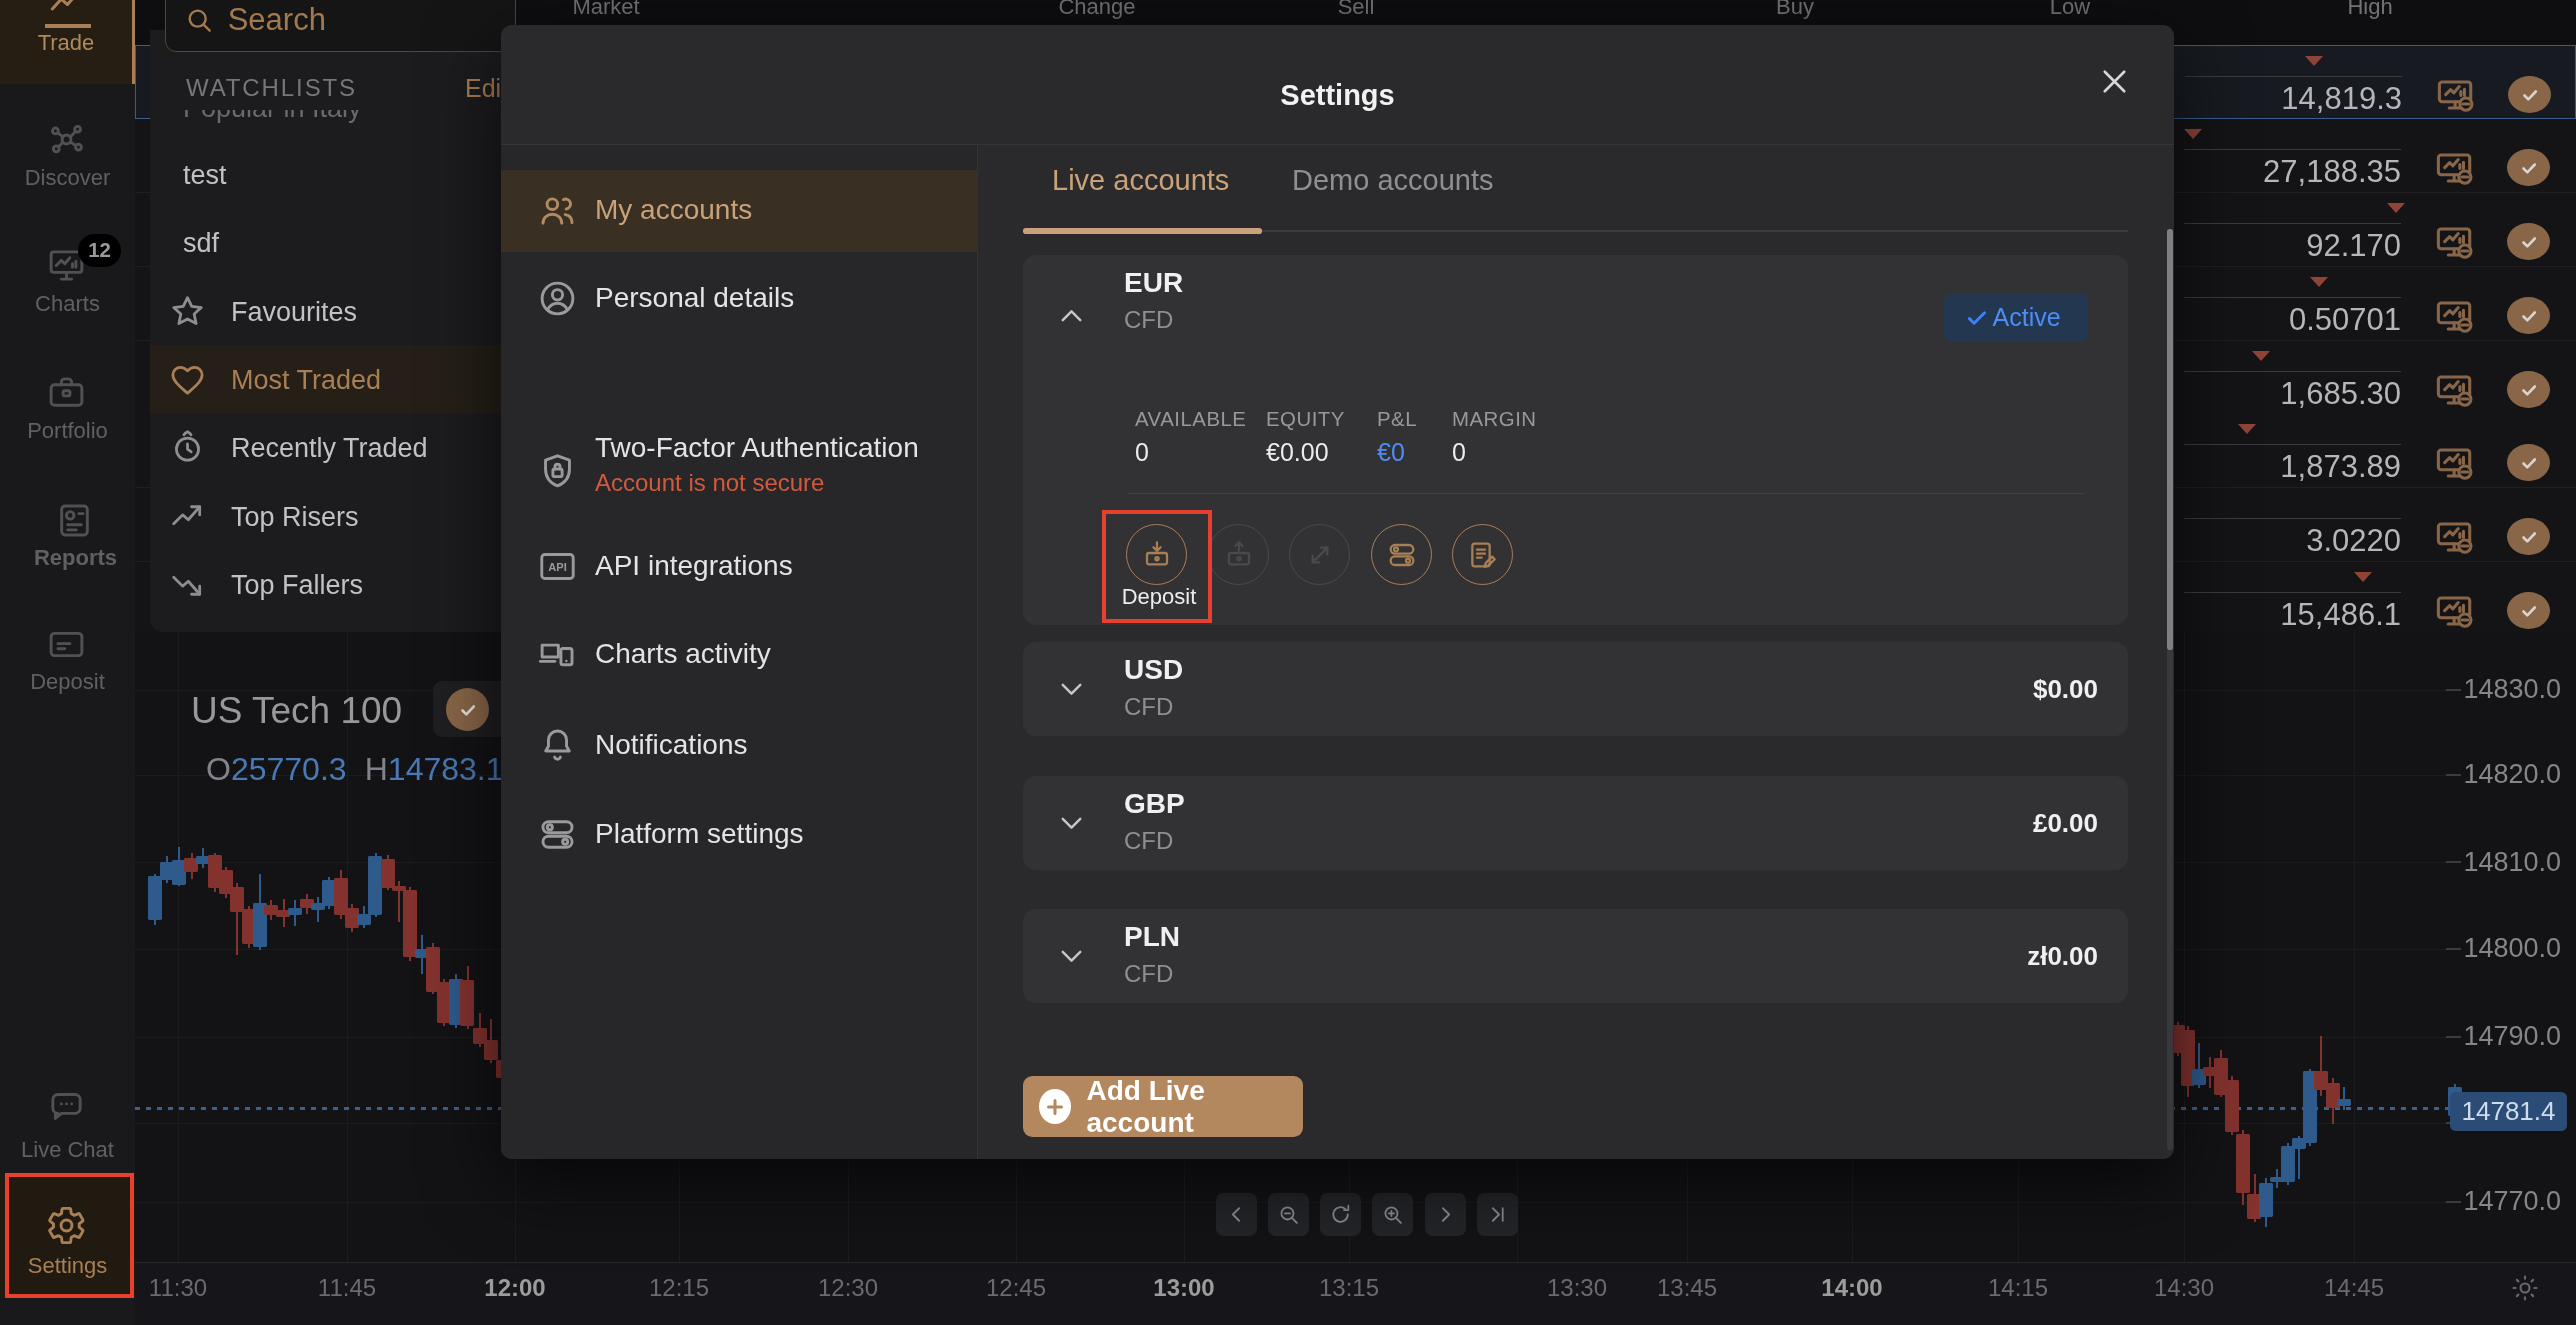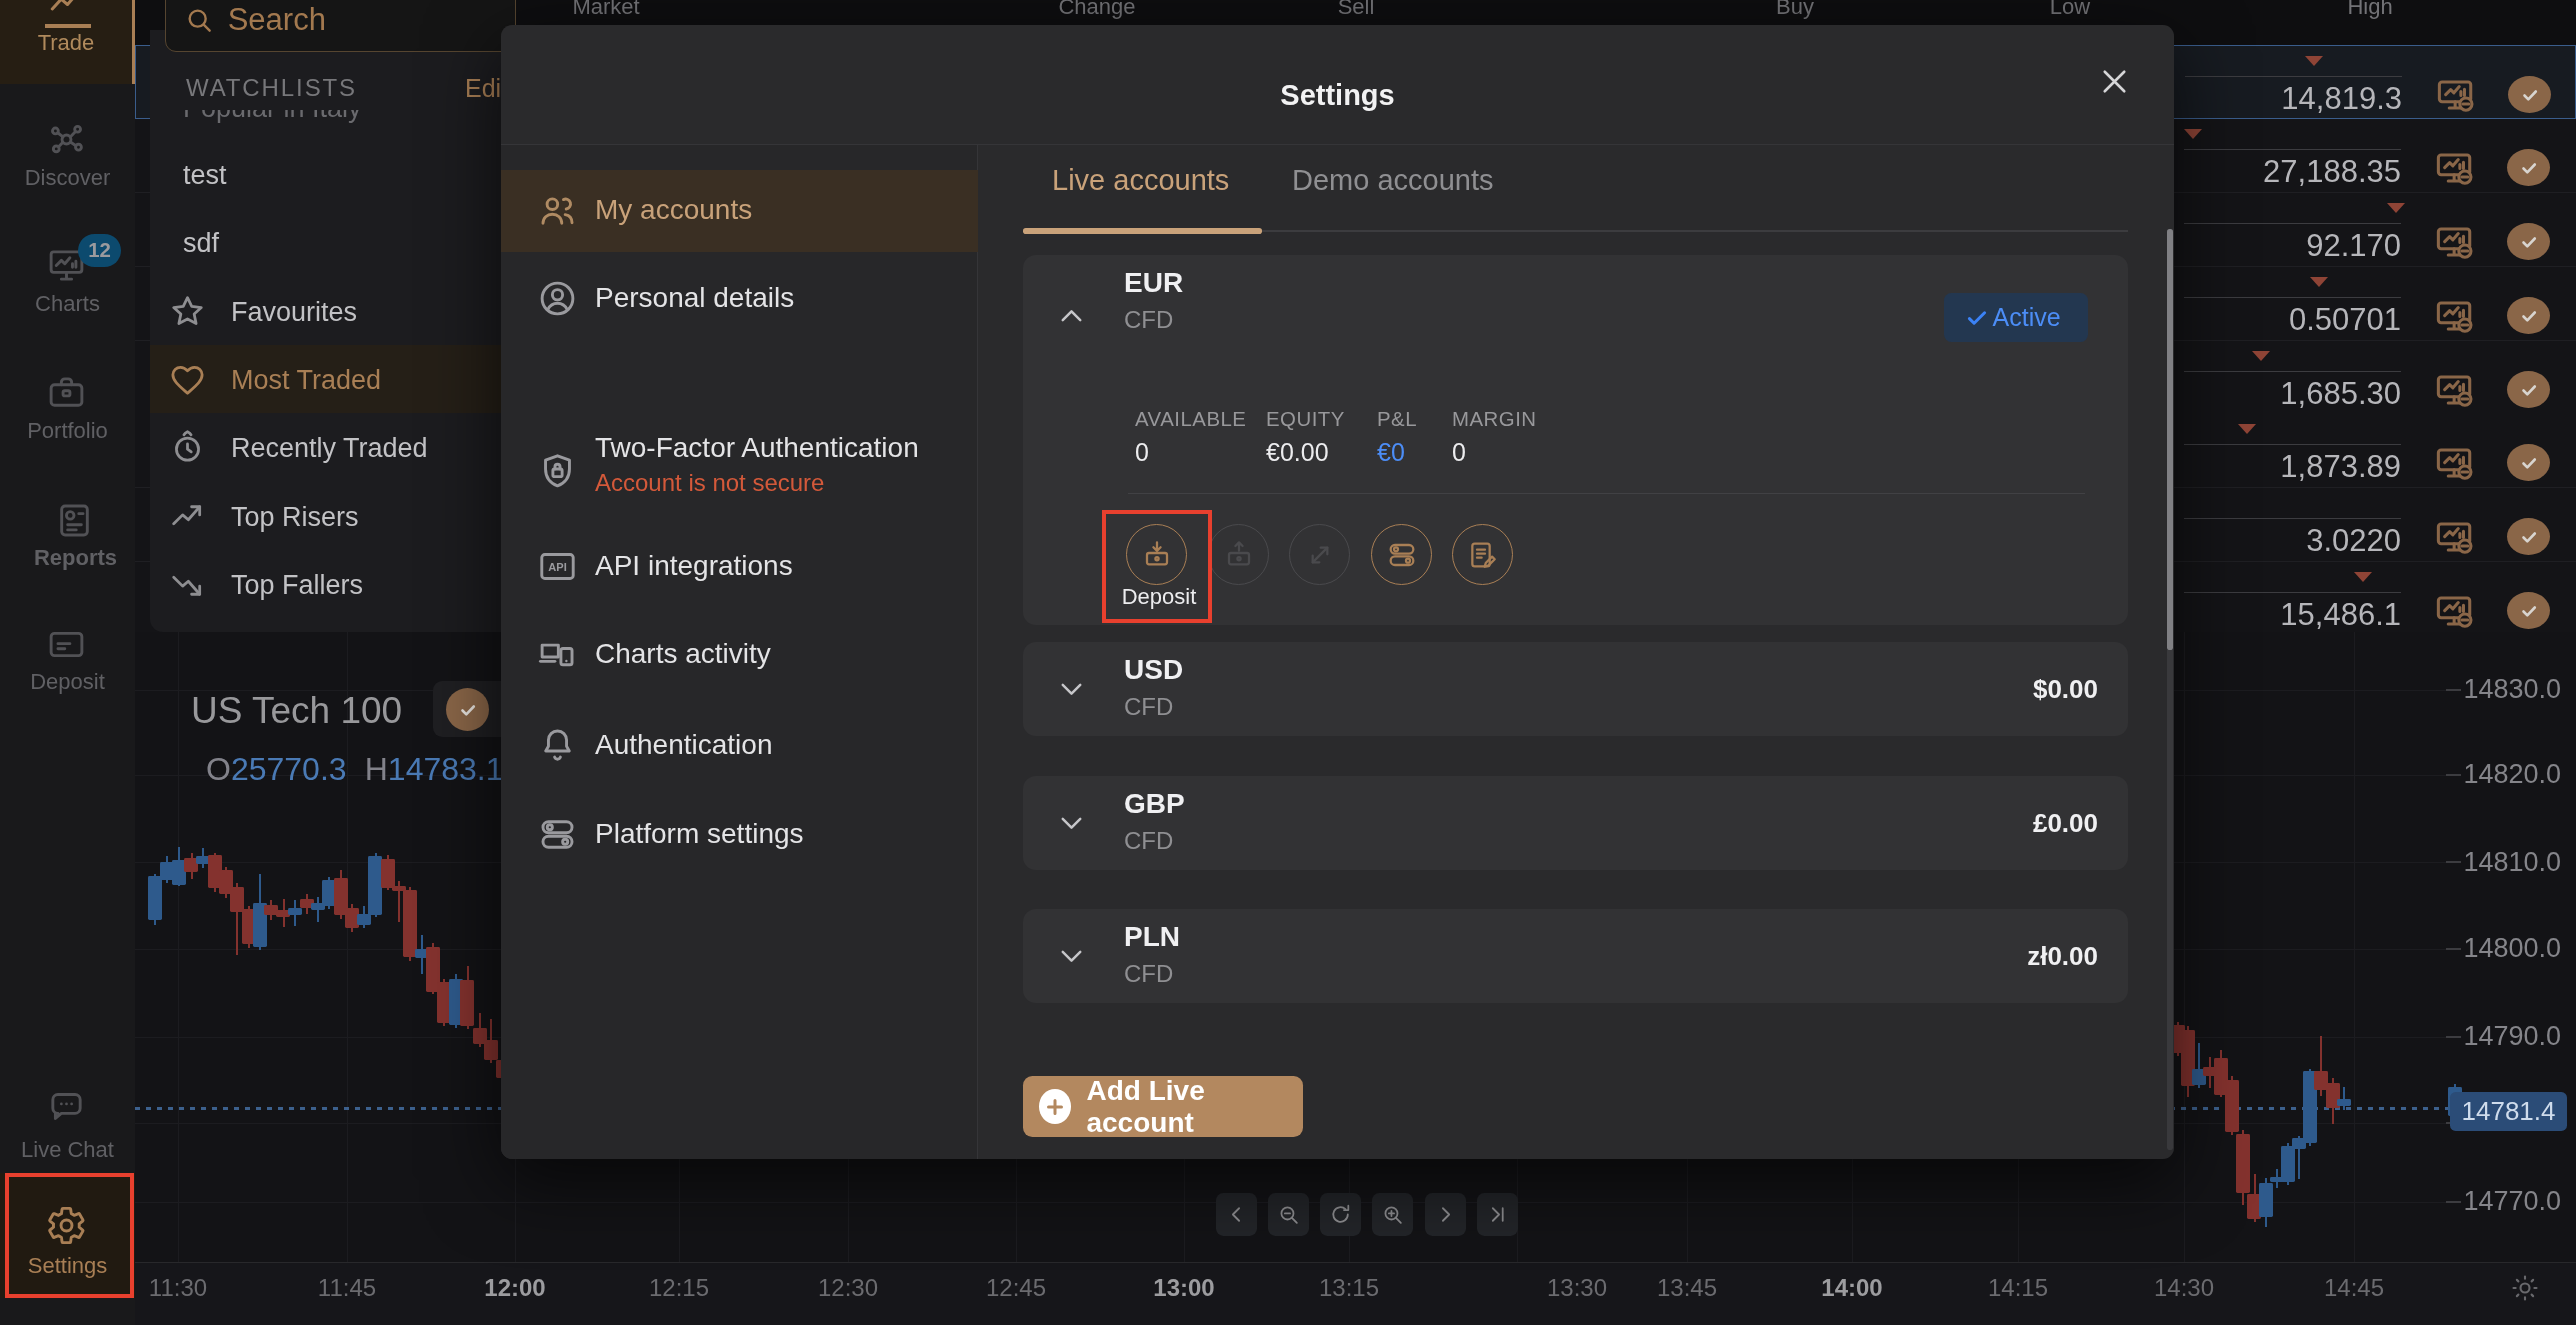--- a/index.html
+++ b/index.html
@@ -3,21 +3,21 @@
 <meta charset="utf-8">
 <style>
   *{margin:0;padding:0;box-sizing:border-box}
   html,body{background:#000}
   body{font-family:"Liberation Sans",sans-serif}
   #app{position:relative;width:2576px;height:1325px;background:#0e0e10;overflow:hidden;color:#c8c8cb}
   .abs{position:absolute}
   .ic{display:flex;align-items:center;justify-content:center}
   .ic svg{display:block}
   .sb-label{width:100%;text-align:center;font-size:22px}
-  .nbadge{position:absolute;background:#0c4a6e;color:#9a9a9e;font-size:20.4px;font-weight:bold;min-width:43px;height:33px;border-radius:16.7px;display:flex;align-items:center;justify-content:center;padding:0 8.4px}
+  .nbadge{position:absolute;background:#000000;color:#9a9a9e;font-size:20.4px;font-weight:bold;min-width:43px;height:33px;border-radius:16.7px;display:flex;align-items:center;justify-content:center;padding:0 8.4px}
   .tri{width:0;height:0;border-left:9.3px solid transparent;border-right:9.3px solid transparent;border-top:10.2px solid #8f4436}
   .mrow{left:0;width:2441px;height:74px;background:#141417;border-bottom:0.9px solid #1f1f23}
   .mrow.sel{background:#171b21;border:0.9px solid #3a5d8c}
   .mval{width:269px;text-align:right;font-size:31px;color:#b6b6ba}
   .chk{width:43px;height:37px;border-radius:50%;background:#8a6648;display:flex;align-items:center;justify-content:center}
   .gridv{width:0.9px;background:#1c1c20;top:632px;height:630px}
   .gridh{height:0.9px;background:#1c1c20;left:135px;width:2311px}
   .pricelab{left:2435px;width:126px;text-align:right;font-size:27px;color:#85858a}
   .ptick{left:2446px;width:15px;height:1.9px;background:#3c3c40}
   .timelab{width:102px;margin-left:-51px;text-align:center;font-size:24px;color:#6b6b6f;top:1274px}
@@ -694,21 +694,21 @@
           </span>
           <div class="mlabel" style="top:24px">Charts activity</div>
  </div>
         <div class="abs menu-item " style="top:560px">
    <span class="ic abs" style="left:36px;top:20.4px;width:41px;height:41px;color:#9a9a9e">
             <svg width="41" height="41" viewBox="0 0 24 24" fill="none" stroke="currentColor" stroke-width="1.7" stroke-linecap="round" stroke-linejoin="round">
               <path d="M12 3.5a5.3 5.3 0 0 1 5.3 5.3v3.6l1.6 2.8H5.1l1.6-2.8V8.8A5.3 5.3 0 0 1 12 3.5z"></path>
               <path d="M10.3 18.8a1.8 1.8 0 0 0 3.4 0"></path>
             </svg>
           </span>
-          <div class="mlabel" style="top:24px">Authentication</div>
+          <div class="mlabel" style="top:24px">Notifications</div>
  </div>
         <div class="abs menu-item " style="top:649px">
    <span class="ic abs" style="left:36px;top:20.4px;width:41px;height:41px;color:#9a9a9e">
             <svg width="41" height="41" viewBox="0 0 24 24" fill="none" stroke="currentColor" stroke-width="1.7" stroke-linecap="round" stroke-linejoin="round">
               <rect x="3.5" y="4.5" width="17" height="6.5" rx="3.25"></rect>
               <circle cx="7.5" cy="7.75" r="1.5"></circle>
               <rect x="3.5" y="13" width="17" height="6.5" rx="3.25"></rect>
               <circle cx="16.5" cy="16.25" r="1.5"></circle>
             </svg>
           </span>

